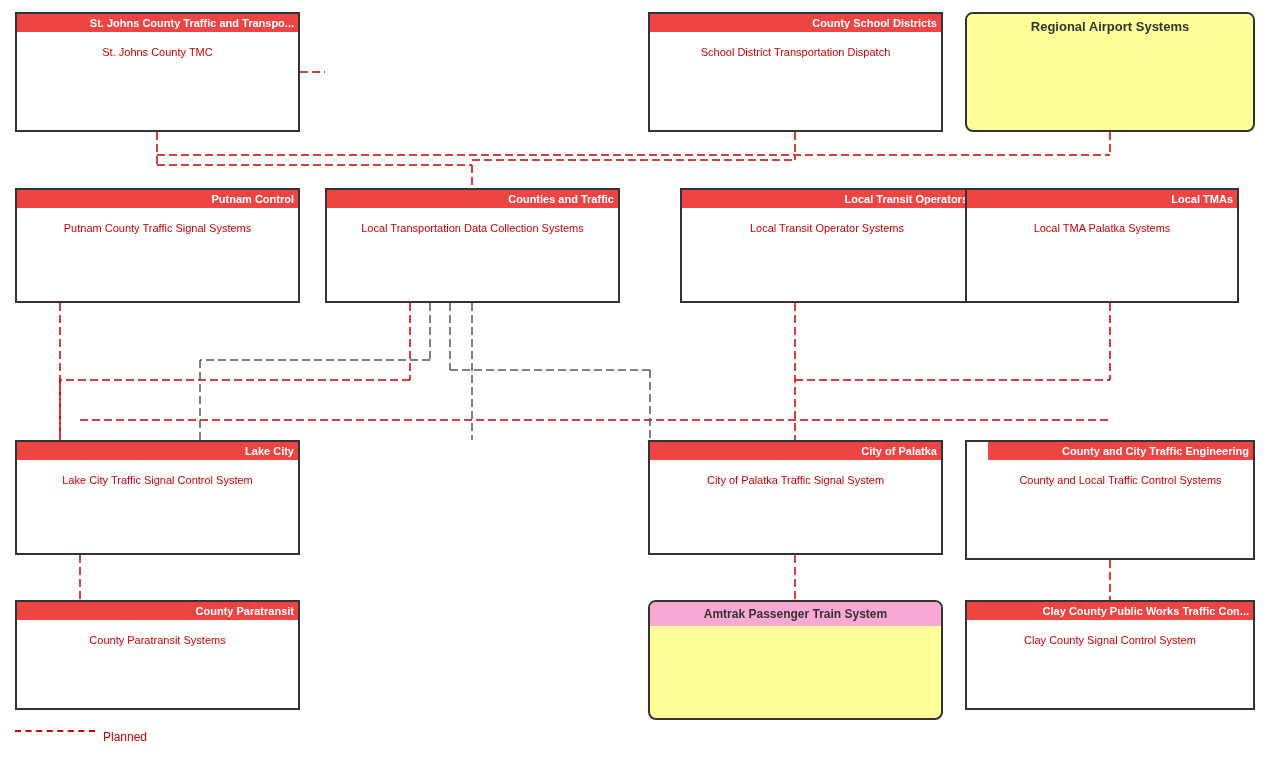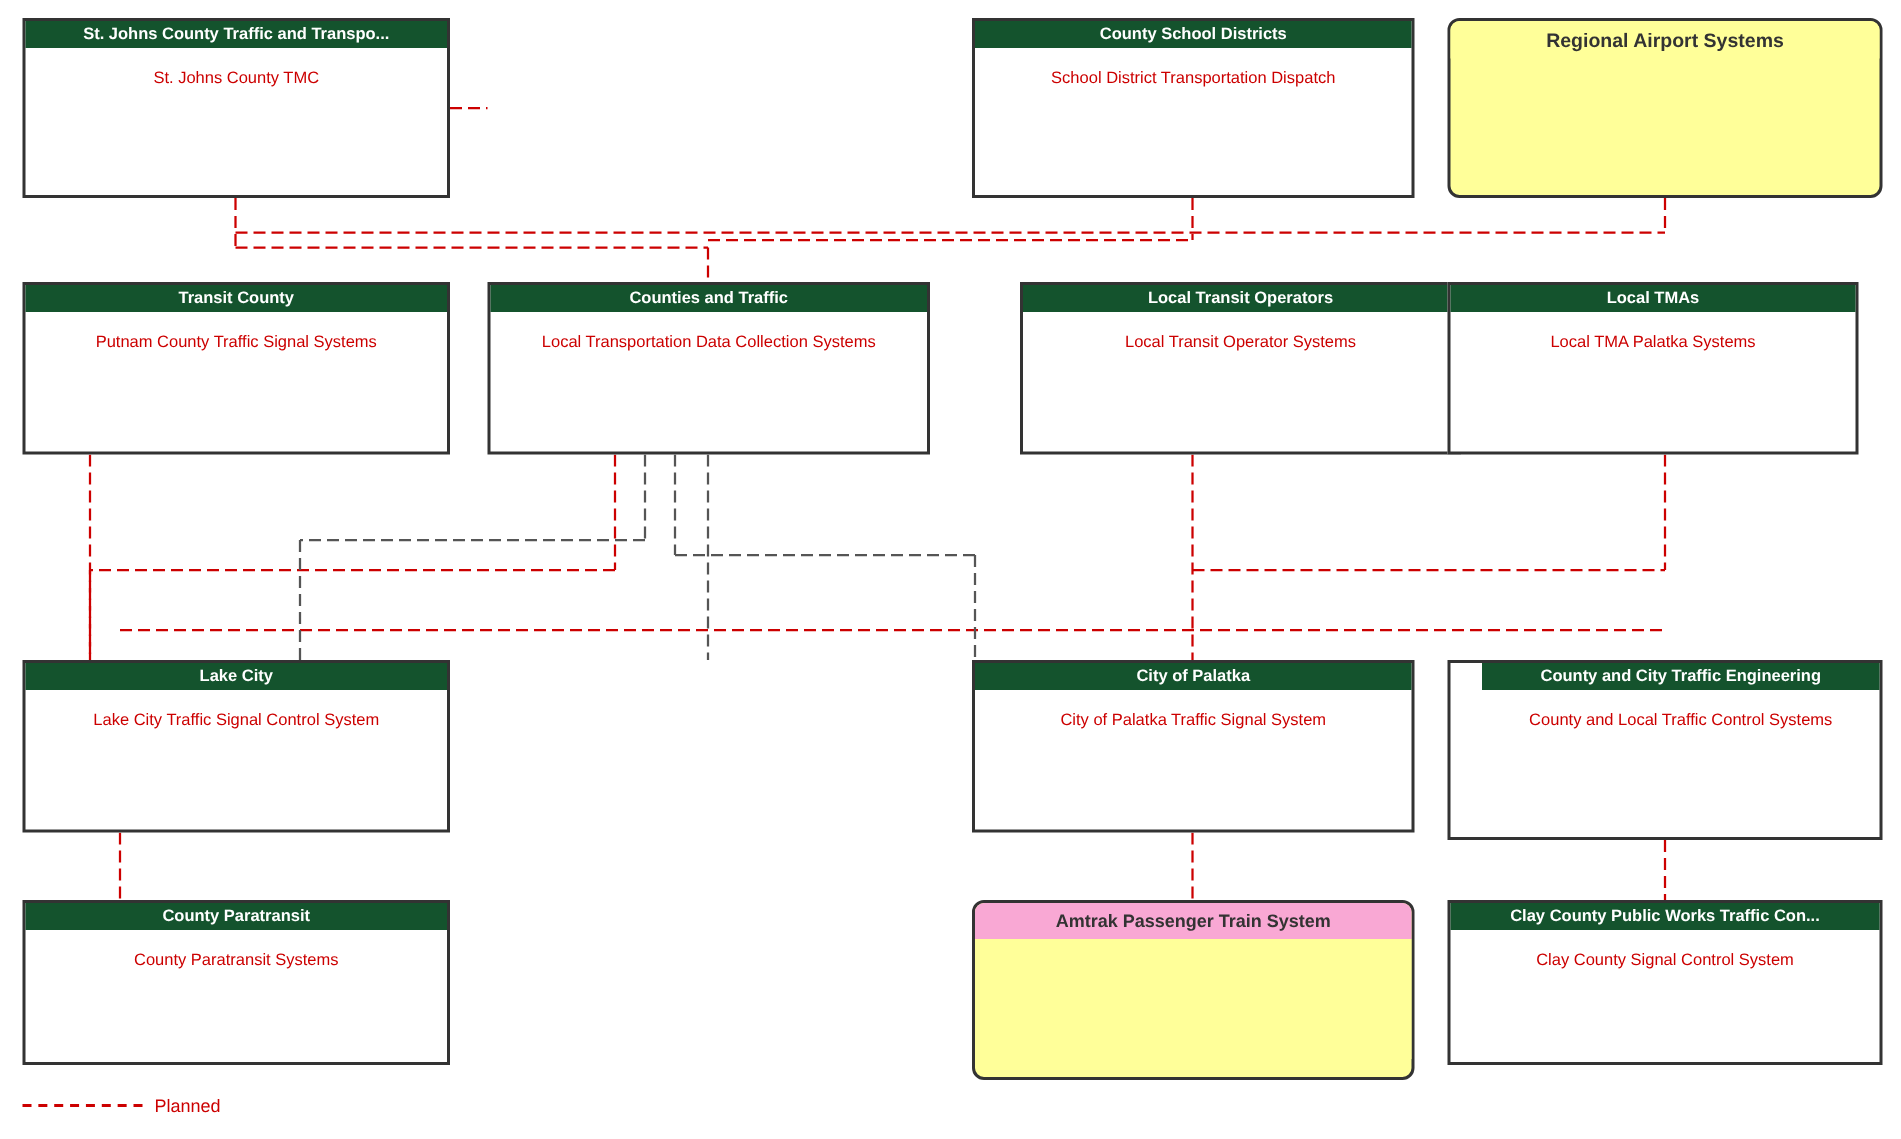--- a/index.html
+++ b/index.html
@@ -15,25 +15,25 @@
       position: relative;
       width: 1267px;
       height: 759px;
     }
     .node {
       position: absolute;
       border: 2px solid #333;
       background: white;
     }
     .node-header {
-      background: #14532d;
+      background: #ef4444;
       color: white;
       font-size: 11px;
       font-weight: bold;
-      text-align: center;
+      text-align: right;
       padding: 3px 4px;
     }
     .node-body {
       color: #cc0000;
       font-size: 11px;
       text-align: center;
       padding: 4px;
       min-height: 40px;
       display: flex;
       align-items: center;
@@ -58,21 +58,20 @@
       left: 0;
       width: 1267px;
       height: 759px;
       pointer-events: none;
     }
     .legend {
       position: absolute;
       bottom: 15px;
       left: 15px;
       display: flex;
-      align-items: center;
       gap: 8px;
     }
     .legend-line {
       width: 80px;
       height: 0;
       border-top: 2px dashed #cc0000;
     }
     .legend-text {
       color: #cc0000;
       font-size: 12px;
@@ -134,21 +133,21 @@
     <div class="node-header">County School Districts</div>
     <div class="node-body">School District Transportation Dispatch</div>
   </div>
 
   <div class="node node-yellow" style="left:965px;top:12px;width:290px;min-height:120px;">
     <div class="node-header" style="font-weight:bold;font-size:13px;background:#ffff99;color:#333;padding:5px;text-align:center;border-radius:6px 6px 0 0;">Regional Airport Systems</div>
     <div class="node-body"></div>
   </div>
 
   <div class="node" style="left:15px;top:188px;width:285px;min-height:115px;">
-    <div class="node-header">Transit County</div>
+    <div class="node-header">Putnam Control</div>
     <div class="node-body">Putnam County Traffic Signal Systems</div>
   </div>
 
   <div class="node" style="left:325px;top:188px;width:295px;min-height:115px;">
     <div class="node-header">Counties and Traffic</div>
     <div class="node-body">Local Transportation Data Collection Systems</div>
   </div>
 
   <div class="node" style="left:680px;top:188px;width:294px;min-height:115px;">
     <div class="node-header">Local Transit Operators</div>

